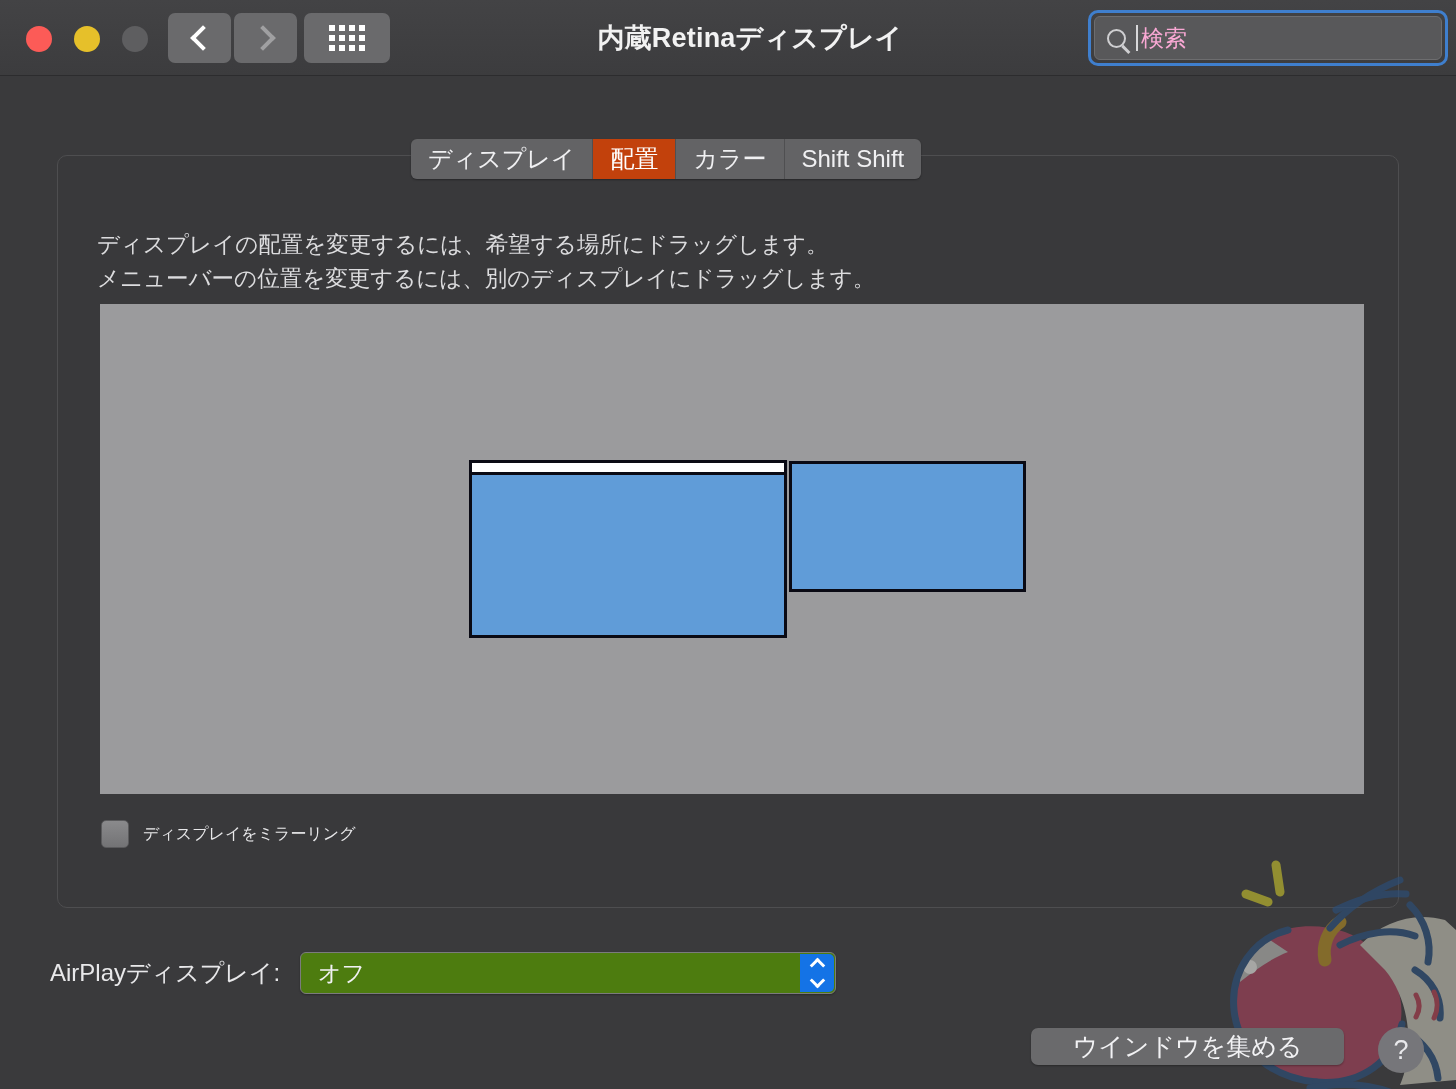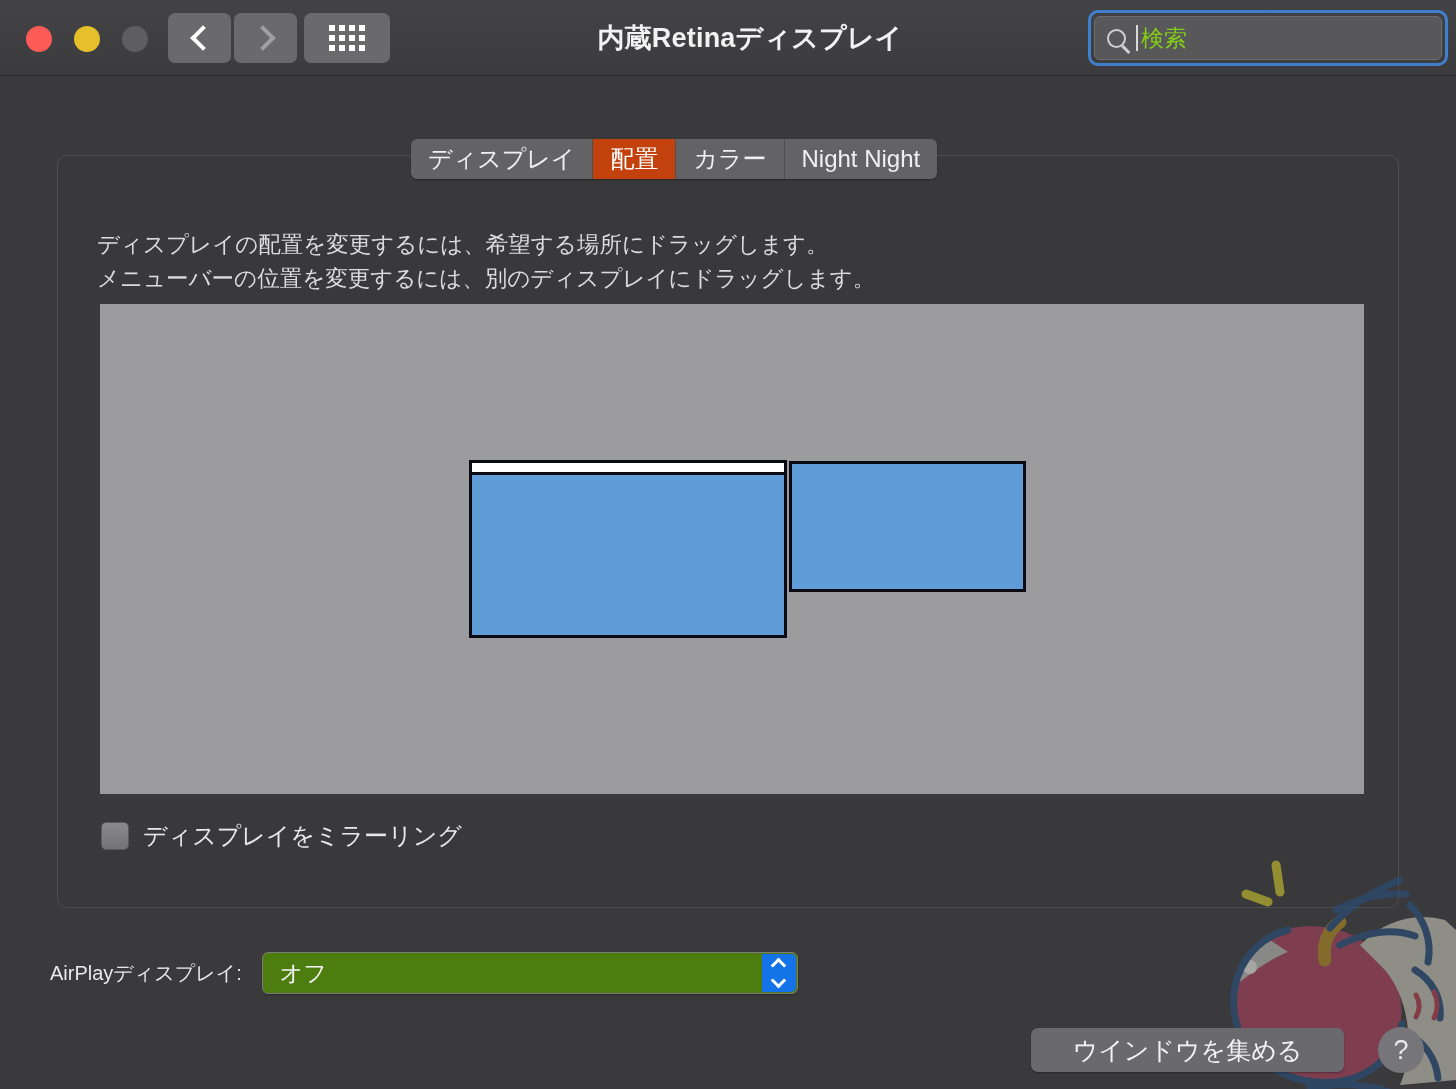--- a/index.html
+++ b/index.html
@@ -59,21 +59,21 @@
   }
   .mag {
     width: 19px; height: 19px; border: 2.6px solid #cfcfd1; border-radius: 50%;
     position: relative; flex: none; margin-right: 10px;
   }
   .mag::after {
     content: ""; position: absolute; right: -7px; bottom: -5px;
     width: 10px; height: 2.6px; background: #cfcfd1; transform: rotate(45deg);
   }
   .caret { width: 2px; height: 26px; background: #d8d8da; margin-right: 3px; }
-  .searchph { color: #84cc16; font-size: 23px; font-family: Liberation Serif, serif; }
+  .searchph { color: #f9a8d4; font-size: 23px; font-family: Liberation Serif, serif; }
 
   
   .panel {
     position: absolute; left: 57px; top: 155px; width: 1342px; height: 753px;
     background: #39393b; border: 1px solid #4e4e50; border-radius: 10px;
   }
 
   
   .tabs {
     position: absolute; left: 411px; top: 139px; height: 40px;
@@ -119,27 +119,27 @@
   }
   .cbox.checked {
     background: #1473e6; border: 1px solid #1061c4;
     position: relative;
   }
   .cbox.checked::after {
     content: ""; position: absolute; left: 9px; top: 4px;
     width: 8px; height: 15px; border: solid #fff; border-width: 0 3px 3px 0;
     transform: rotate(42deg);
   }
-  .cblabel { color: #e8e8ea; font-size: 24px; margin-left: 14px; text-align: center; }
+  .cblabel { color: #e8e8ea; font-size: 16px; margin-left: 14px; text-align: center; }
 
   
   .airplayrow {
     position: absolute; left: 50px; top: 952px; display: flex; align-items: center;
   }
-  .airplaylabel { color: #e8e8ea; font-size: 20px; }
+  .airplaylabel { color: #e8e8ea; font-size: 24px; }
   .popup {
     width: 536px; height: 42px; margin-left: 20px; border-radius: 6px;
     background: #4d7c0f; border: 1px solid #7b7b7d;
     display: flex; align-items: center; position: relative;
     box-shadow: 0 1px 2px rgba(0,0,0,.3);
   }
   .popupvalue { color: #f2f2f4; font-size: 23px; padding-left: 17px; }
   .popuparrows {
     position: absolute; right: 1px; top: 1px; bottom: 1px; width: 34px;
     background: #1473e6; border-radius: 0 5px 5px 0;
@@ -147,21 +147,21 @@
   }
   .pchev { width: 11px; height: 11px; border: solid #fff; border-width: 3px 3px 0 0; }
   .pchev.up   { transform: rotate(-45deg); margin-top: 3px; }
   .pchev.down { transform: rotate(135deg); margin-bottom: 3px; }
 
   
   .bottomcheck {
     position: absolute; left: 42px; top: 1032px; display: flex; align-items: center;
   }
   .gatherbtn {
-    position: absolute; left: 1031px; top: 1028px; width: 313px; height: 44px;
+    position: absolute; left: 1031px; top: 1028px; width: 313px; height: 37px;
     background: #6a6a6c; border-radius: 7px; color: #f2f2f4; font-size: 25px;
     display: flex; align-items: center; justify-content: center;
     box-shadow: 0 1px 2px rgba(0,0,0,.3);
   }
   .helpbtn {
     position: absolute; left: 1378px; top: 1027px; width: 46px; height: 46px;
     border-radius: 50%; background: #76767a; color: #e9e9ec; font-size: 27px;
     display: flex; align-items: center; justify-content: center;
   }
 
@@ -219,21 +219,21 @@
       </div>
     </div>
   </div>
 
   <div class="panel"></div>
 
   <div class="tabs">
     <div class="tab">ディスプレイ</div>
     <div class="tab active">配置</div>
     <div class="tab">カラー</div>
-    <div class="tab">Night Night</div>
+    <div class="tab">Shift Shift</div>
   </div>
 
   <div class="instructions">
     <div>ディスプレイの配置を変更するには、希望する場所にドラッグします。</div>
     <div>メニューバーの位置を変更するには、別のディスプレイにドラッグします。</div>
   </div>
 
   <div class="canvas">
     <div class="disp disp-main">
       <div class="menubar"></div>

